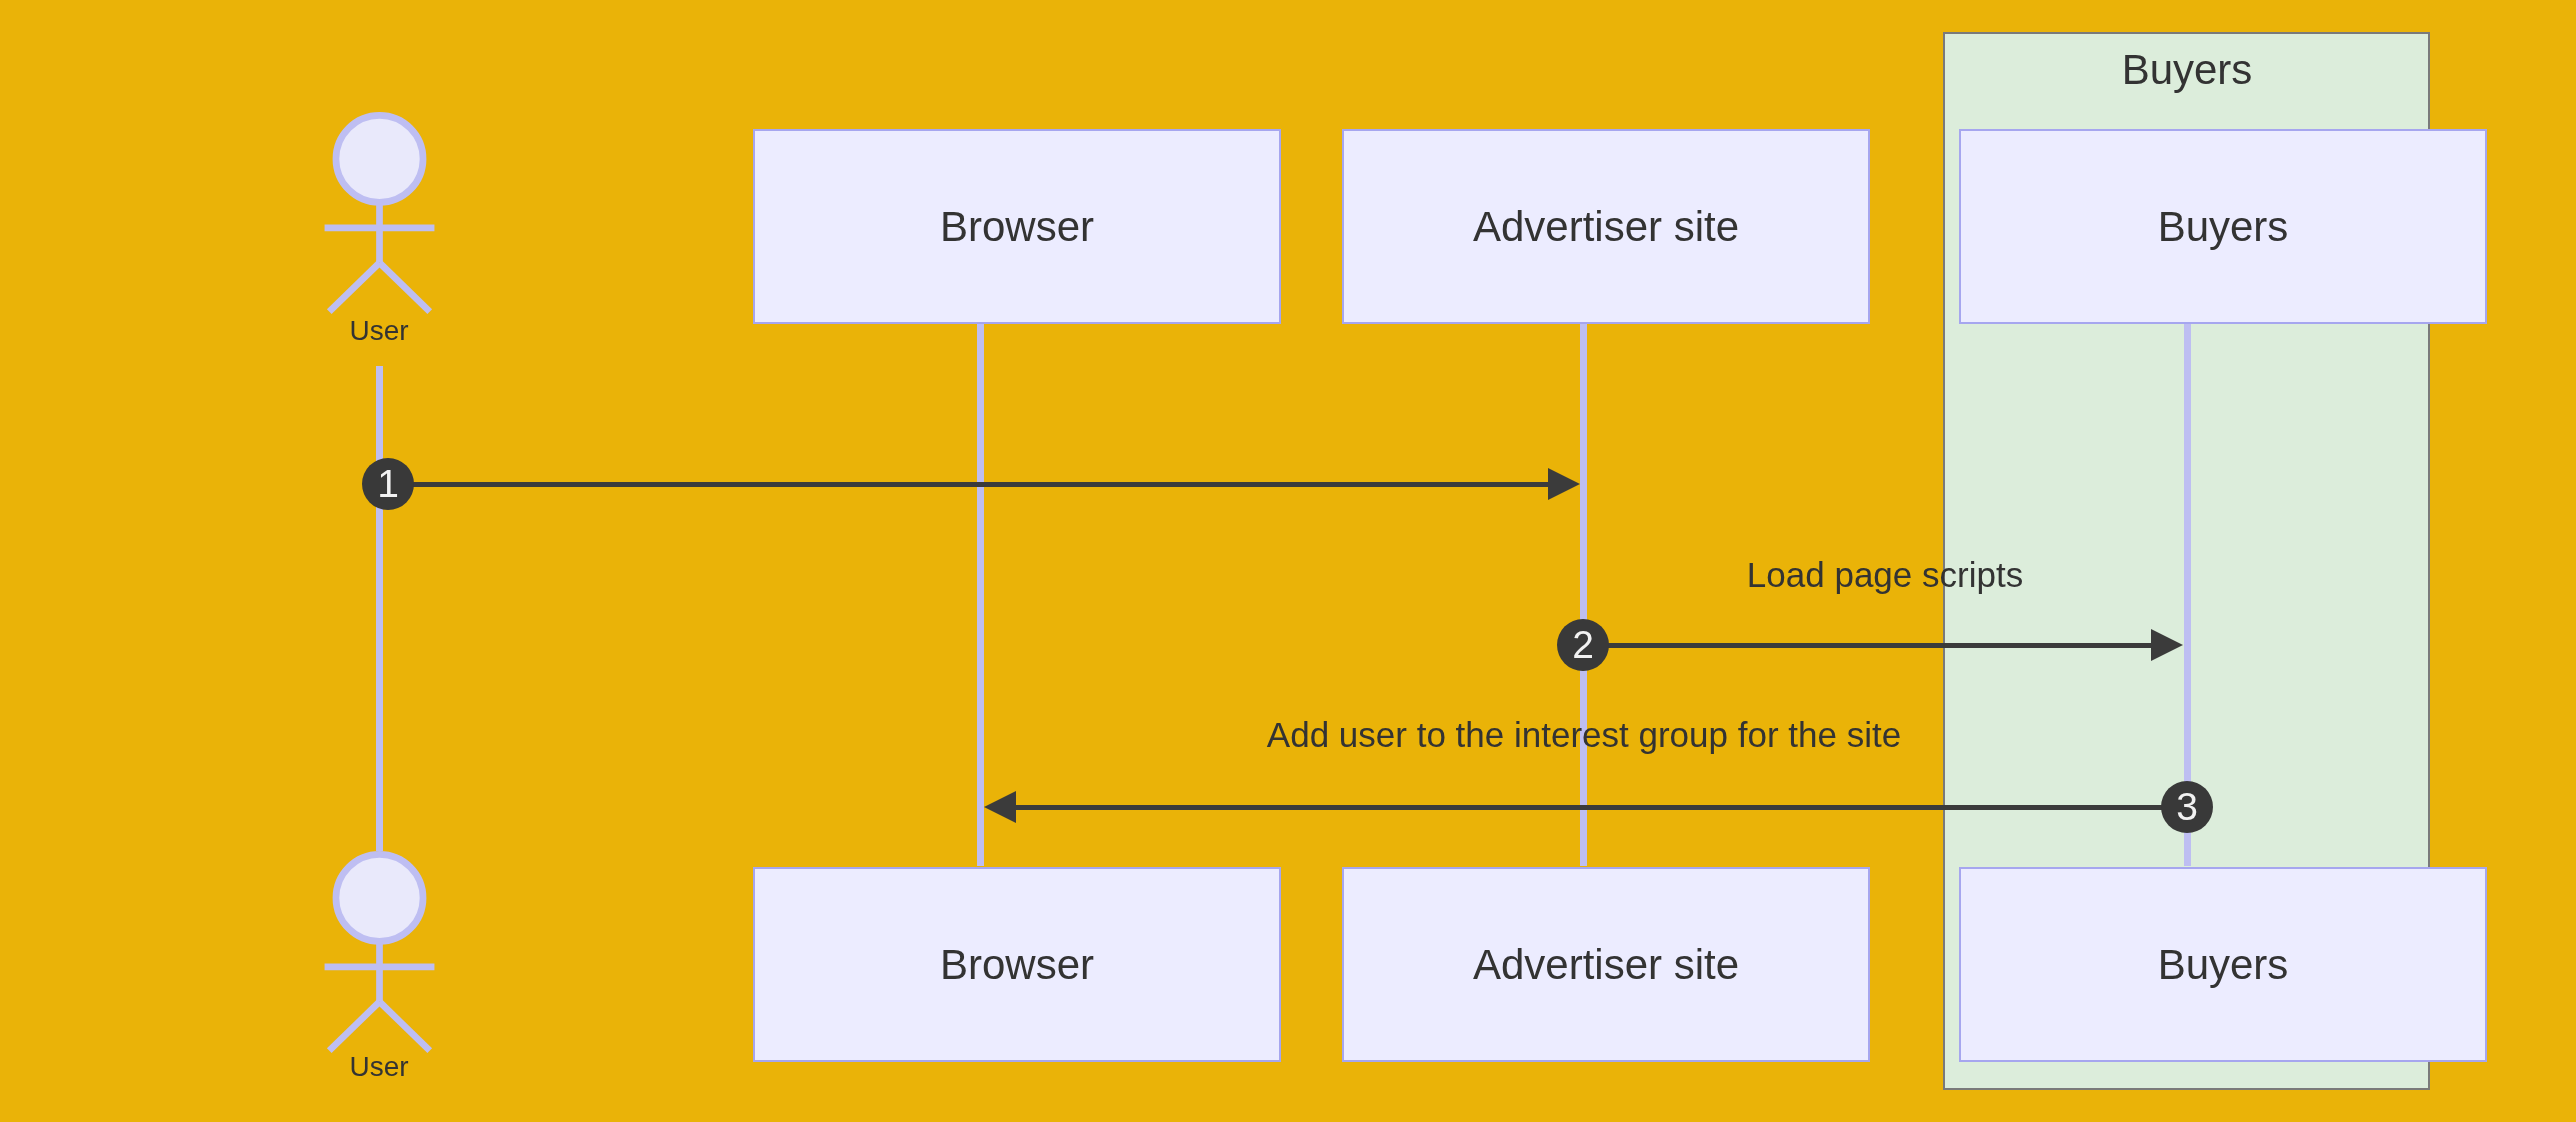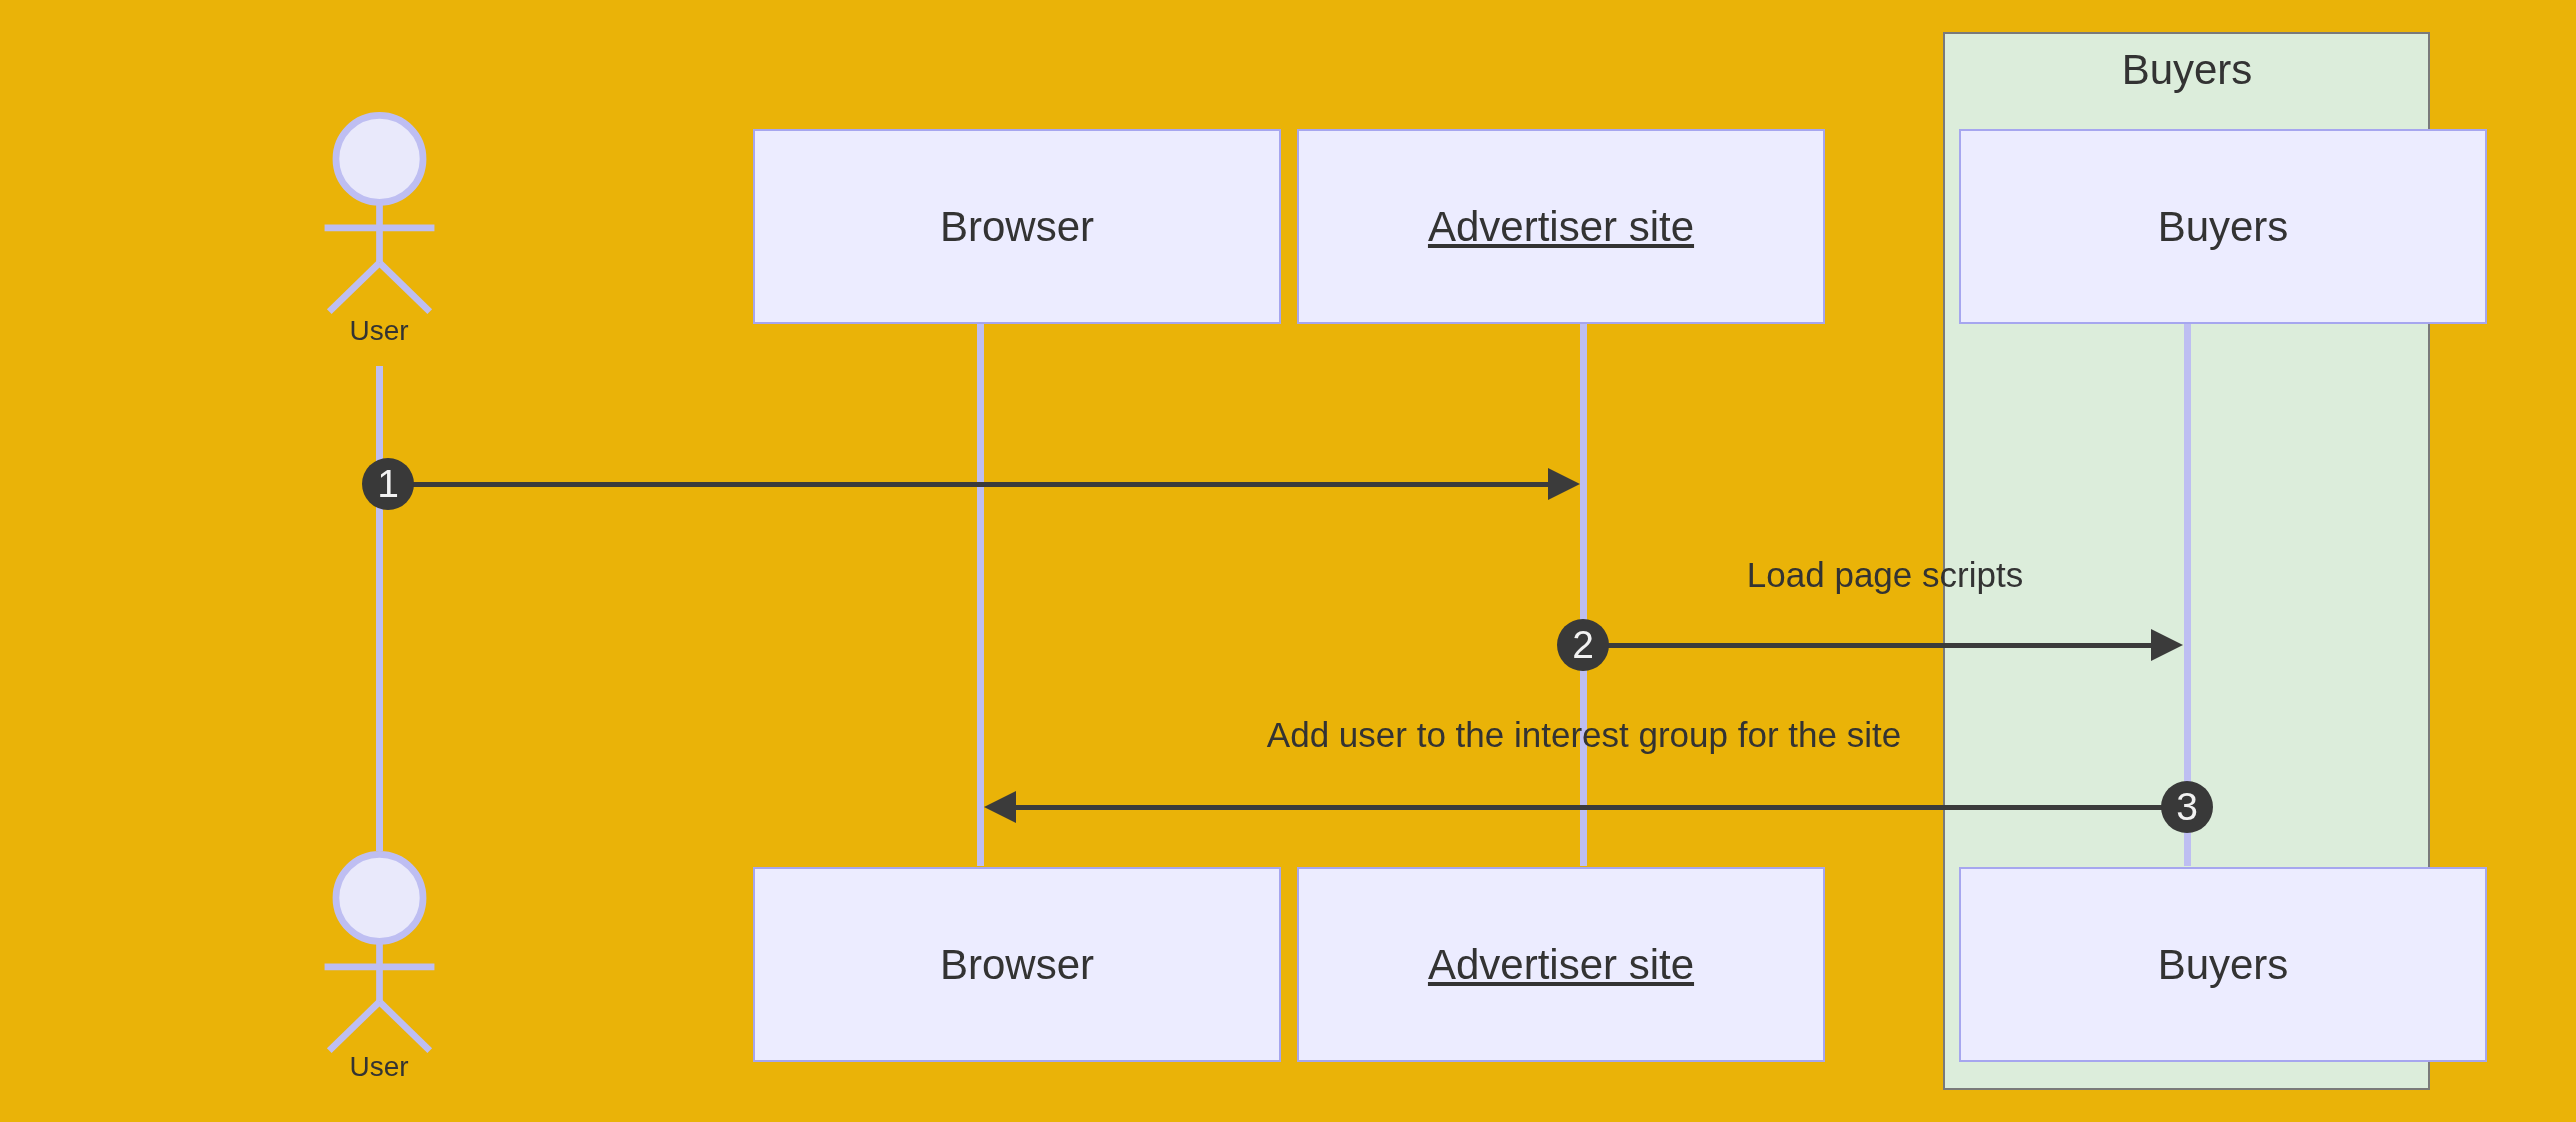--- a/index.html
+++ b/index.html
@@ -53,21 +53,21 @@
     border: 2.7px solid #A6A6EF;
     border-radius: 0;
     box-sizing: border-box;
     display: flex;
     align-items: center;
     justify-content: center;
     font-size: 42px;
     z-index: 3;
   }
   .pbox-browser    { left: 753px; }
-  .pbox-advertiser { left: 1297px; text-decoration: underline; }
+  .pbox-advertiser { left: 1342px; }
   .pbox-buyers     { left: 1959px; }
   .row-top    { top: 129px; }
   .row-bottom { top: 867px; }
 
   
   .actor-svg { position: absolute; left: 319px; width: 121px; height: 203px; z-index: 3; }
   .actor-top    { top: 112px; }
   .actor-bottom { top: 851px; }
   .actor-label {
     position: absolute;

